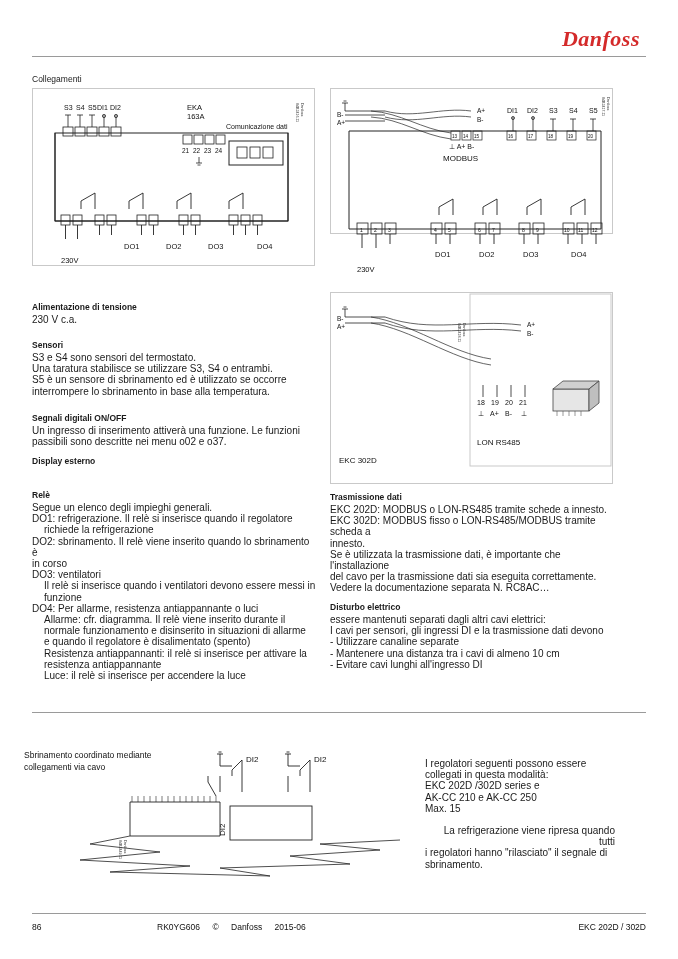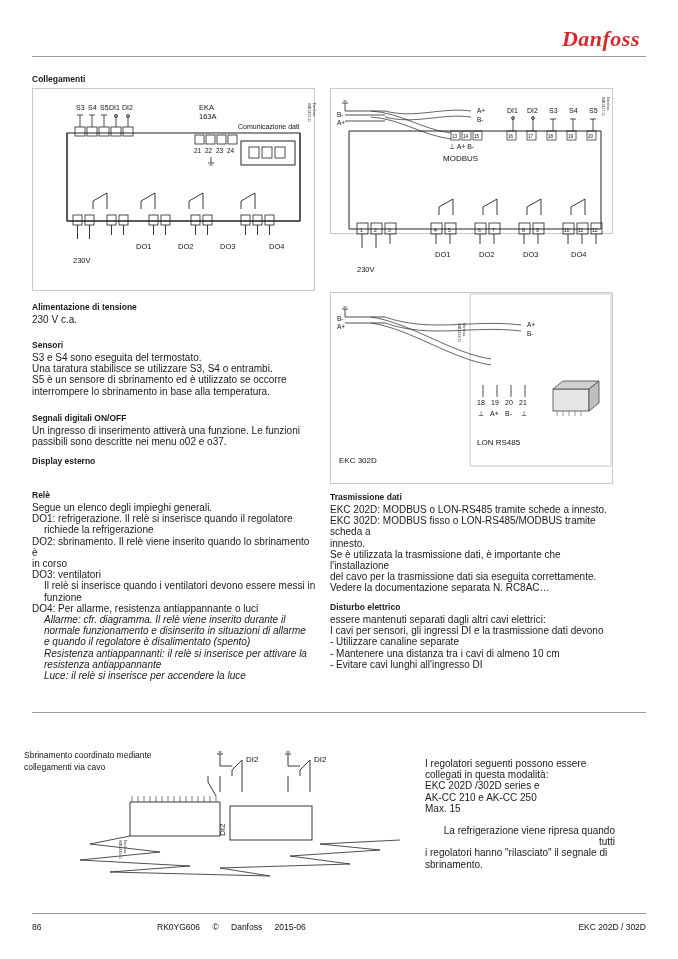--- a/index.html
+++ b/index.html
@@ -30,34 +30,34 @@
   #rule-mid { top:712px; }
   #rule-bottom { top:913px; }
 
   
   h2.sec {
     font-size:8.5px; font-weight:bold; margin:0 0 2px 0;
   }
   p.body, div.body {
     font-size:10px; line-height:11.2px; margin:0 0 0 0;
   }
-  .ital { font-style:italic; }
+  .ital { }
   .indent { padding-left:12px; }
 
   
   .title-collegamenti {
     position:absolute; left:32px; top:74px;
-    font-size:8.5px; font-weight:bold;
+    font-size:8.5px; font-weight:normal;
   }
 
   .diagram-box {
     position:absolute; background:#ffffff;
     border:1px solid #c9c9c9;
   }
-  #left-diagram { left:32px; top:88px; width:283px; height:203px;padding-left:12px; }
+  #left-diagram { left:32px; top:88px; width:283px; height:178px; }
   #right-diagram { left:330px; top:88px; width:283px; height:146px; }
   #lon-diagram { left:330px; top:292px; width:283px; height:192px; }
 
   .lcol { position:absolute; left:32px; width:285px; }
   .rcol { position:absolute; left:330px; width:285px; }
 
   
   .footer {
     position:absolute; top:922px; left:32px; right:32px;
     font-size:8.5px; color:#111;
@@ -381,21 +381,21 @@
     </svg>
   </div>
 
   <div class="lcol" style="top:302px;">
     <h2 class="sec">Alimentazione di tensione</h2>
     <p class="body">230 V c.a.</p>
   </div>
 
   <div class="lcol" style="top:340px;">
     <h2 class="sec">Sensori</h2>
-    <p class="body">S3 e S4 sono eseguita del termostato.</p>
+    <p class="body">S3 e S4 sono sensori del termostato.</p>
     <p class="body">Una taratura stabilisce se utilizzare S3, S4 o entrambi.</p>
     <p class="body">S5 è un sensore di sbrinamento ed è utilizzato se occorre</p>
     <p class="body">interrompere lo sbrinamento in base alla temperatura.</p>
   </div>
 
   <div class="lcol" style="top:413px;">
     <h2 class="sec">Segnali digitali ON/OFF</h2>
     <p class="body">Un ingresso di inserimento attiverà una funzione. Le funzioni</p>
     <p class="body">passibili sono descritte nei menu o02 e o37.</p>
   </div>

